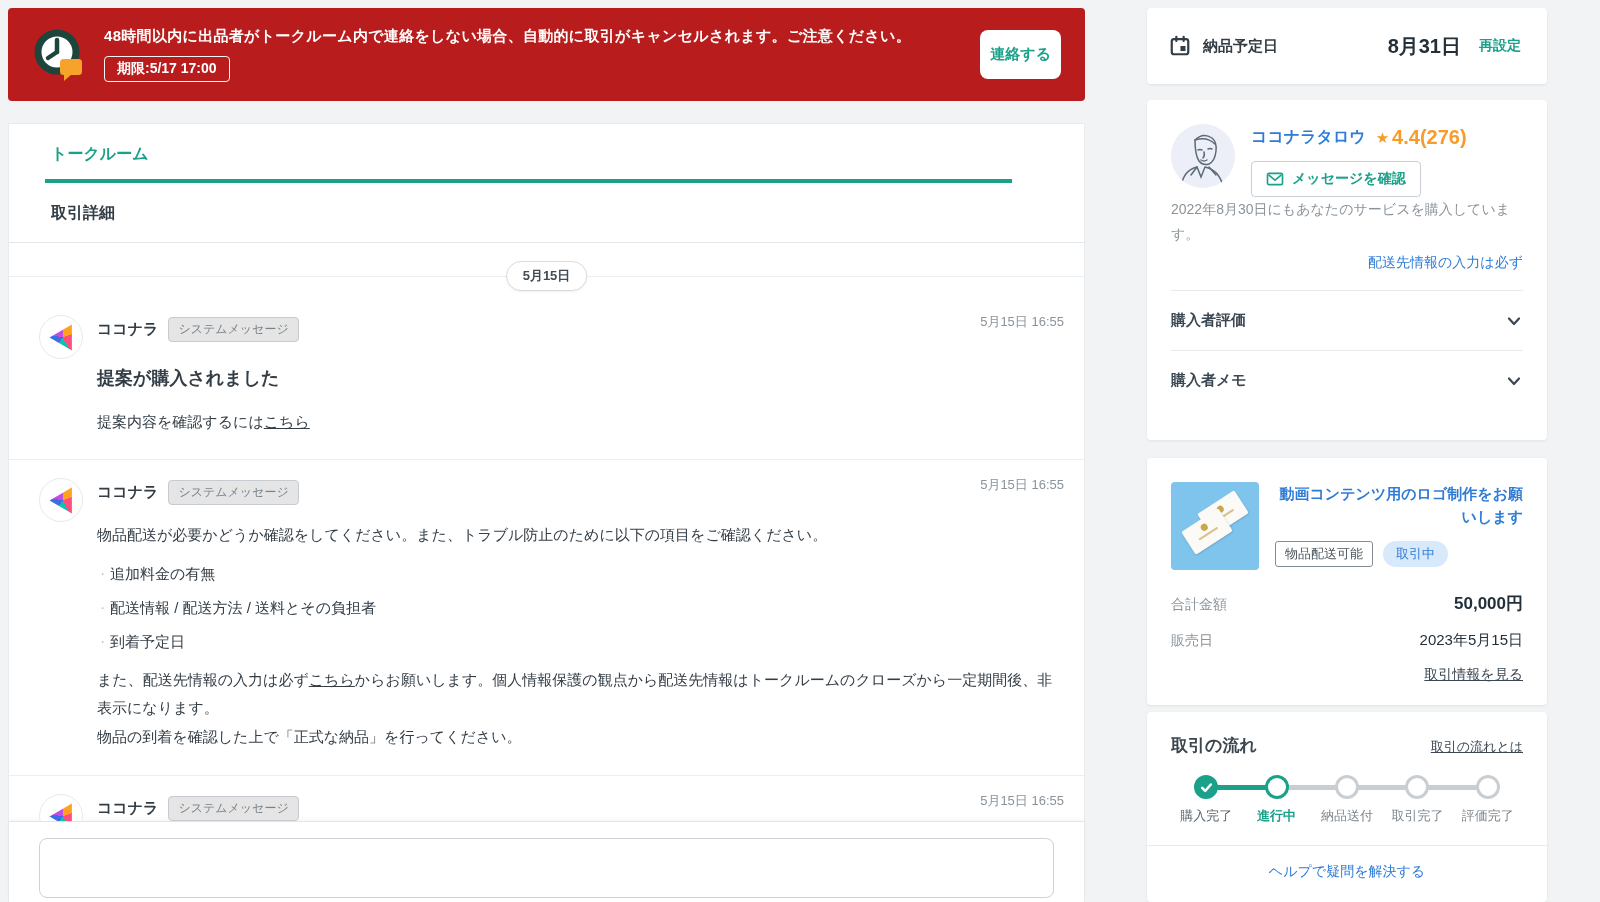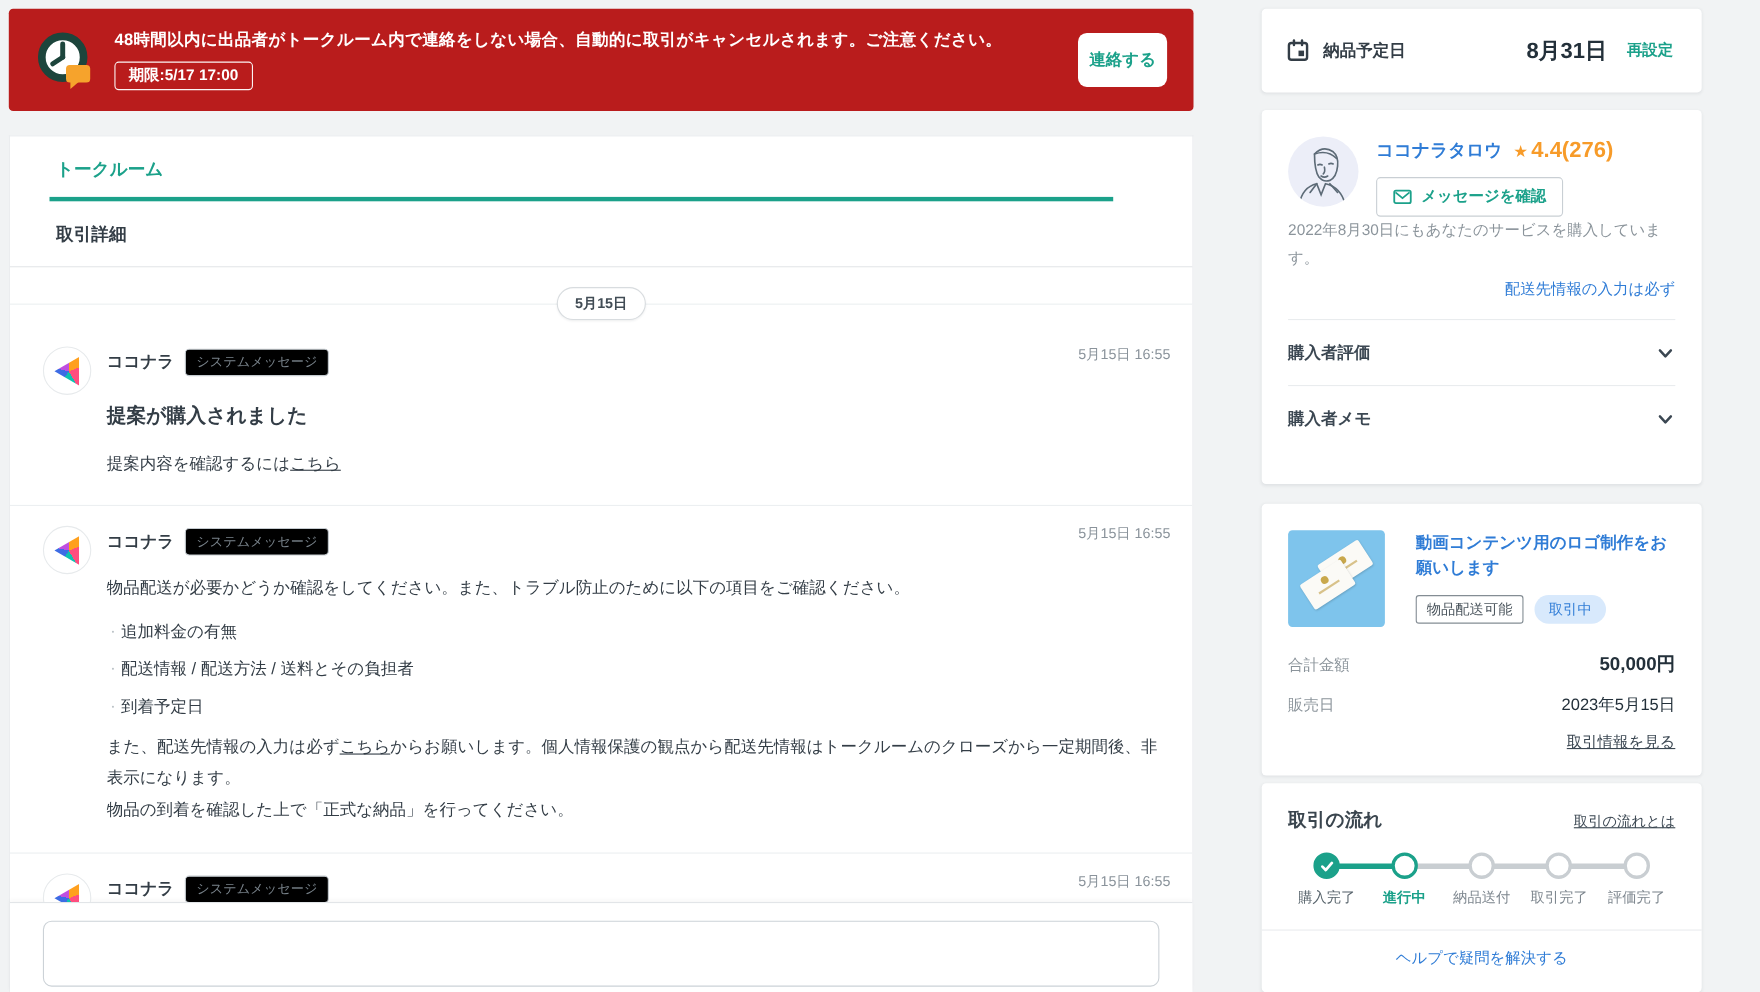--- a/index.html
+++ b/index.html
@@ -58,21 +58,21 @@
   .co-logo {
     position:absolute; left:9px; top:8px; width:26px; height:27px;
     background:conic-gradient(from 0deg at 52% 50%, #ffa01e 0deg 70deg, #ff4d7f 70deg 150deg, #0fc1b0 150deg 212deg, #3d6ce4 212deg 282deg, #c04fe0 282deg 360deg);
     clip-path:polygon(2% 50%, 88% 2%, 88% 98%);
   }
   .msg-content { flex:1 1 auto; margin-left:14px; padding-top:2px; }
   .msg-header { display:flex; align-items:center; }
   .sender-name { font-size:15px; font-weight:bold; color:#333d46; }
   .system-badge {
     margin-left:10px; font-size:12px; color:#79838b;
-    border:1px solid #c5cbd0; border-radius:4px; padding:3px 9px; background:#000000;
+    border:1px solid #c5cbd0; border-radius:4px; padding:3px 9px; background:#e5e5e5;
   }
   .msg-time { position:absolute; right:20px; top:16px; font-size:13px; color:#8a939b; }
   .msg-title { font-size:18px; font-weight:bold; margin-top:24px; }
   .msg-line { font-size:15px; margin-top:18px; line-height:1.8; }
   .msg-line a, .inline-link { color:#333d46; text-decoration:underline; cursor:pointer; }
   .msg-heading { font-size:15px; font-weight:bold; margin-top:24px; }
   .msg-para { font-size:15px; margin-top:16px; line-height:1.9; }
   .bullet-row { font-size:15px; margin-top:15px; display:flex; align-items:center; }
   .bullet-dot { color:#b9c0c5; font-size:11px; margin-right:2px; }
   .composer-area { border-top:1px solid #e2e5e8; background:#fff; padding:16px 30px 0; box-shadow:0 -2px 4px rgba(40,50,60,.04); }
@@ -120,21 +120,21 @@
   .service-top { display:flex; }
   .thumb {
     flex:0 0 88px; width:88px; height:88px; border-radius:4px;
     background:#7ec4ec; position:relative; overflow:hidden; cursor:pointer;
   }
   .bizcard { position:absolute; width:44px; height:27px; background:#fbfaf6; border-radius:2px; box-shadow:0 1px 2px rgba(0,0,0,.18); }
   .bizcard::before { content:""; position:absolute; left:50%; top:5px; transform:translateX(-50%); width:7px; height:7px; border-radius:50%; background:#c9a84c; }
   .bizcard::after { content:""; position:absolute; left:50%; top:15px; transform:translateX(-50%); width:22px; height:2px; background:#d8c28a; }
   .bizcard.b1 { left:30px; top:18px; transform:rotate(-33deg); }
   .bizcard.b2 { left:14px; top:36px; transform:rotate(-33deg); }
-  .service-main { flex:1 1 auto; margin-left:28px; }
+  .service-main { flex:1 1 auto; margin-left:16px;text-align:right; }
   .service-title { font-size:15px; font-weight:bold; color:#2f7cd6; line-height:1.55; text-decoration:none; display:block; cursor:pointer; }
   .badge-row { display:flex; align-items:center; gap:10px; margin-top:12px; }
   .badge-shipping { border:1px solid #848d94; border-radius:3px; padding:3px 9px; font-size:13px; color:#4c565e; }
   .badge-status { background:#d8e9fc; color:#2f7cd6; border-radius:13px; padding:4px 13px; font-size:13px; }
   .kv-row { display:flex; align-items:baseline; margin-top:22px; }
   .kv-row.second { margin-top:16px; }
   .kv-label { font-size:14px; color:#8b949b; flex:1 1 auto; }
   .kv-value { font-size:15px; color:#23303a; }
   .kv-value.strong { font-size:17px; font-weight:bold; }
   .detail-link { display:block; text-align:right; margin-top:16px; font-size:14px; color:#3b4752; text-decoration:underline; cursor:pointer; }

